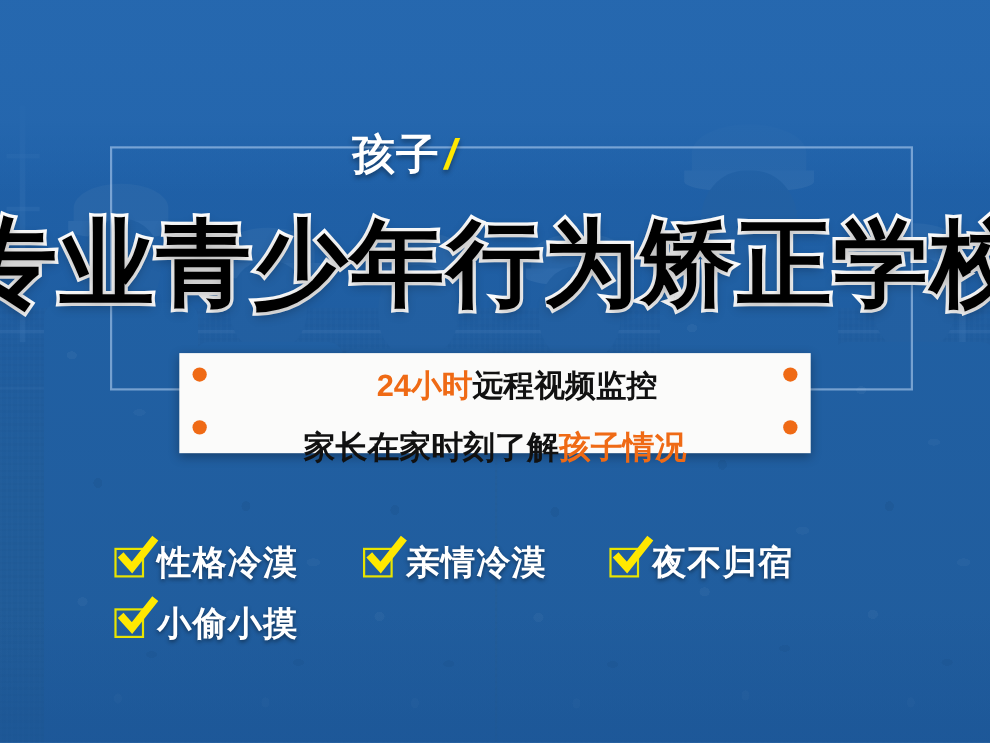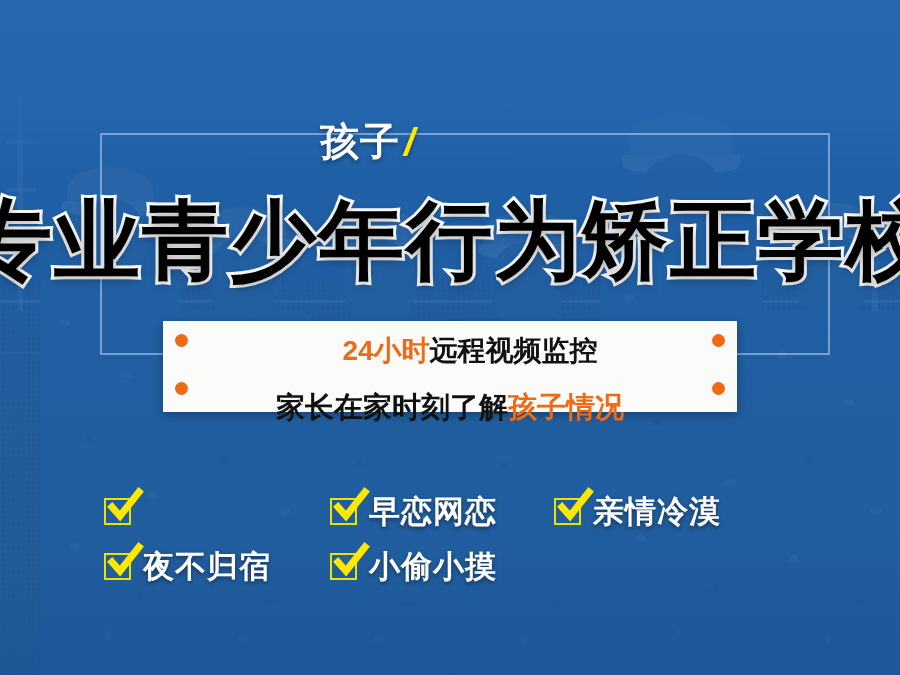--- a/index.html
+++ b/index.html
@@ -243,31 +243,24 @@
   </div>
 
   <div class="checklist">
 
     <div class="check-item">
       <span class="cbox">
         <svg viewBox="0 0 34 31">
             <path d="M4 16 L12 25 L31 1" fill="none" stroke="#ffe800" stroke-width="7" stroke-linecap="square" stroke-linejoin="miter"></path>
           </svg>
       </span>
-    </div>
-
-
-    <div class="check-item">
-      <span class="cbox">
-        <svg viewBox="0 0 34 31">
-            <path d="M4 16 L12 25 L31 1" fill="none" stroke="#ffe800" stroke-width="7" stroke-linecap="square" stroke-linejoin="miter"></path>
-          </svg>
-      </span>
-      <span class="clabel">早恋网恋</span>
-    </div>
+      <span class="clabel">性格冷漠</span>
+    </div>
+
+
 
     <div class="check-item">
       <span class="cbox">
         <svg viewBox="0 0 34 31">
             <path d="M4 16 L12 25 L31 1" fill="none" stroke="#ffe800" stroke-width="7" stroke-linecap="square" stroke-linejoin="miter"></path>
           </svg>
       </span>
       <span class="clabel">亲情冷漠</span>
     </div>
 

